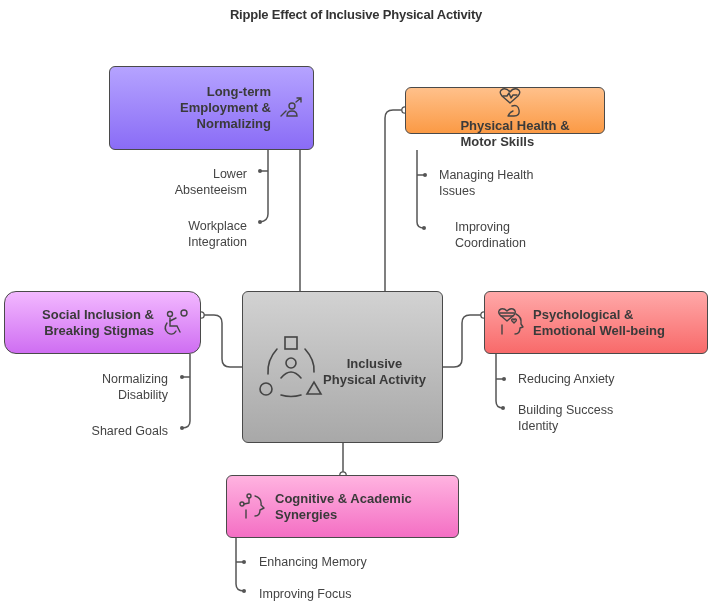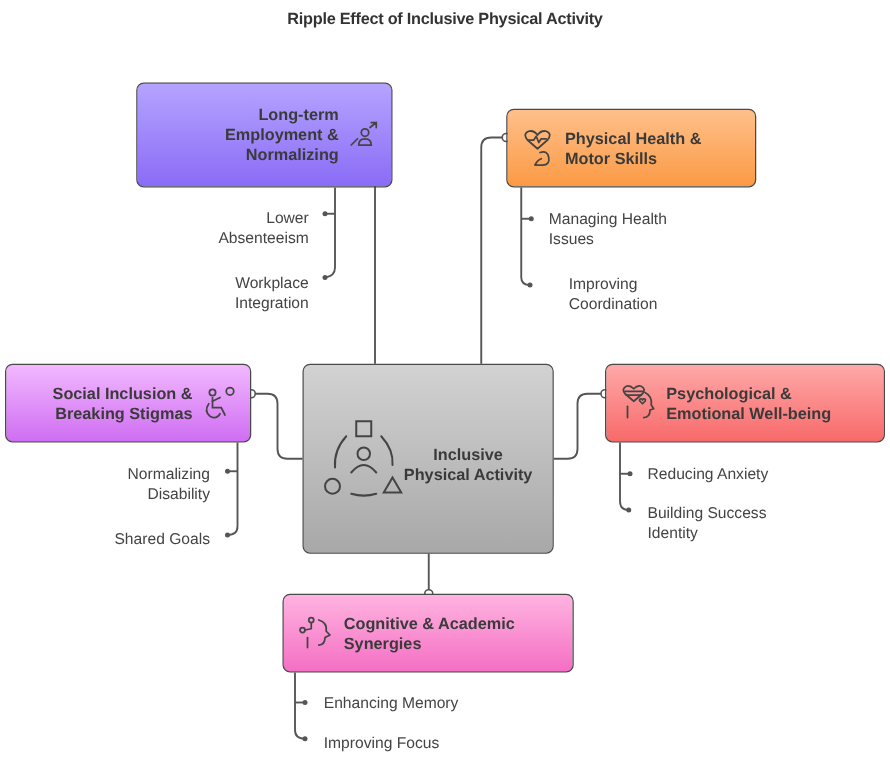--- a/index.html
+++ b/index.html
@@ -10,25 +10,25 @@
   svg.links { position:absolute; left:0; top:0; }
   .node { position:absolute; box-sizing:border-box; border:1.5px solid #4a4a4a;
           border-radius:6px; display:flex; align-items:center; }
   .node .lbl { font-weight:bold; font-size:13px; color:#3a3a3a; line-height:16px; }
   .node svg.ic { flex:0 0 auto; }
   .sub { position:absolute; font-size:12.5px; color:#444; line-height:16px; }
   .r { text-align:right; }
   #n-emp { left:109px; top:66px; width:205px; height:84px;
            background:linear-gradient(#b5a3ff,#8a6cf6); justify-content:flex-end; padding-right:10px; }
   #n-emp .lbl { text-align:right; margin-right:8px; }
-  #n-phy { left:405px; top:87px; width:200px; height:63px;
-           background:linear-gradient(#ffc08a,#fb9a45); padding-left:12px; }
+  #n-phy { left:405px; top:87px; width:200px; height:47px;
+           background:linear-gradient(#ffc08a,#fb9a45); padding-left:12px;flex-direction:column; }
   #n-phy .lbl { margin-left:8px; }
   #n-soc { left:4px; top:291px; width:197px; height:63px;
-           background:linear-gradient(#f2b8ff,#cf6ef2); justify-content:flex-end; padding-right:10px; }
+           background:linear-gradient(#f2b8ff,#cf6ef2); justify-content:flex-end; padding-right:10px;border-radius:12px; }
   #n-soc .lbl { text-align:right; margin-right:8px; }
   #n-psy { left:484px; top:291px; width:224px; height:63px;
            background:linear-gradient(#ffa8a8,#f86a6a); padding-left:12px; }
   #n-psy .lbl { margin-left:8px; }
   #n-cog { left:226px; top:475px; width:233px; height:63px;
            background:linear-gradient(#ffb3e0,#f46fc4); padding-left:12px; }
   #n-cog .lbl { margin-left:8px; }
   #n-center { left:242px; top:291px; width:201px; height:152px;
               background:linear-gradient(#d2d2d2,#a8a8a8); flex-direction:row; justify-content:center; }
   #n-center .lbl { text-align:center; margin-top:10px; }

